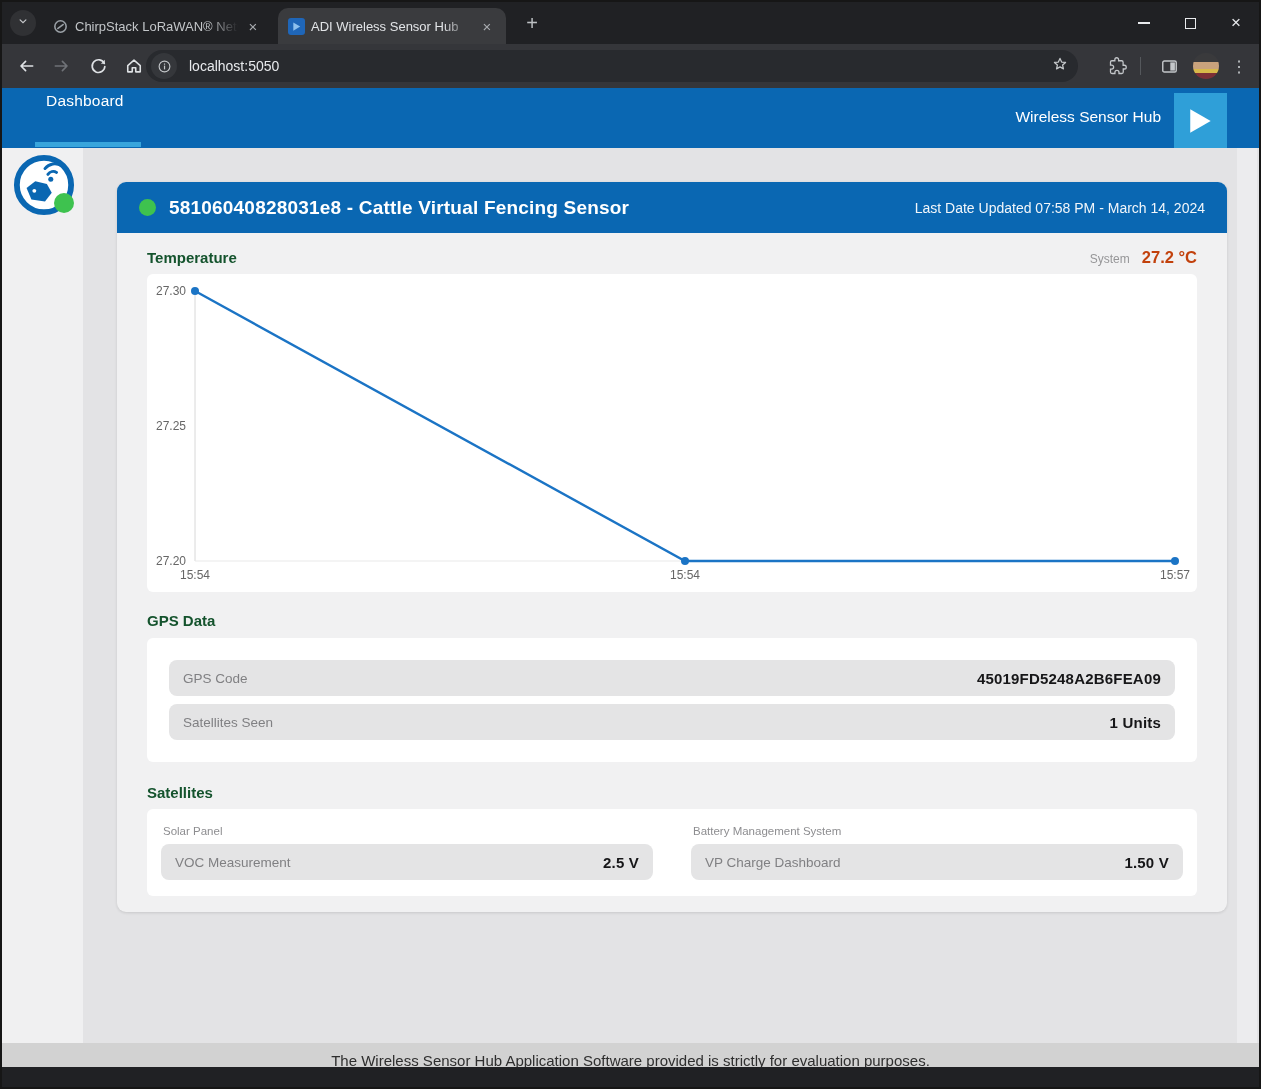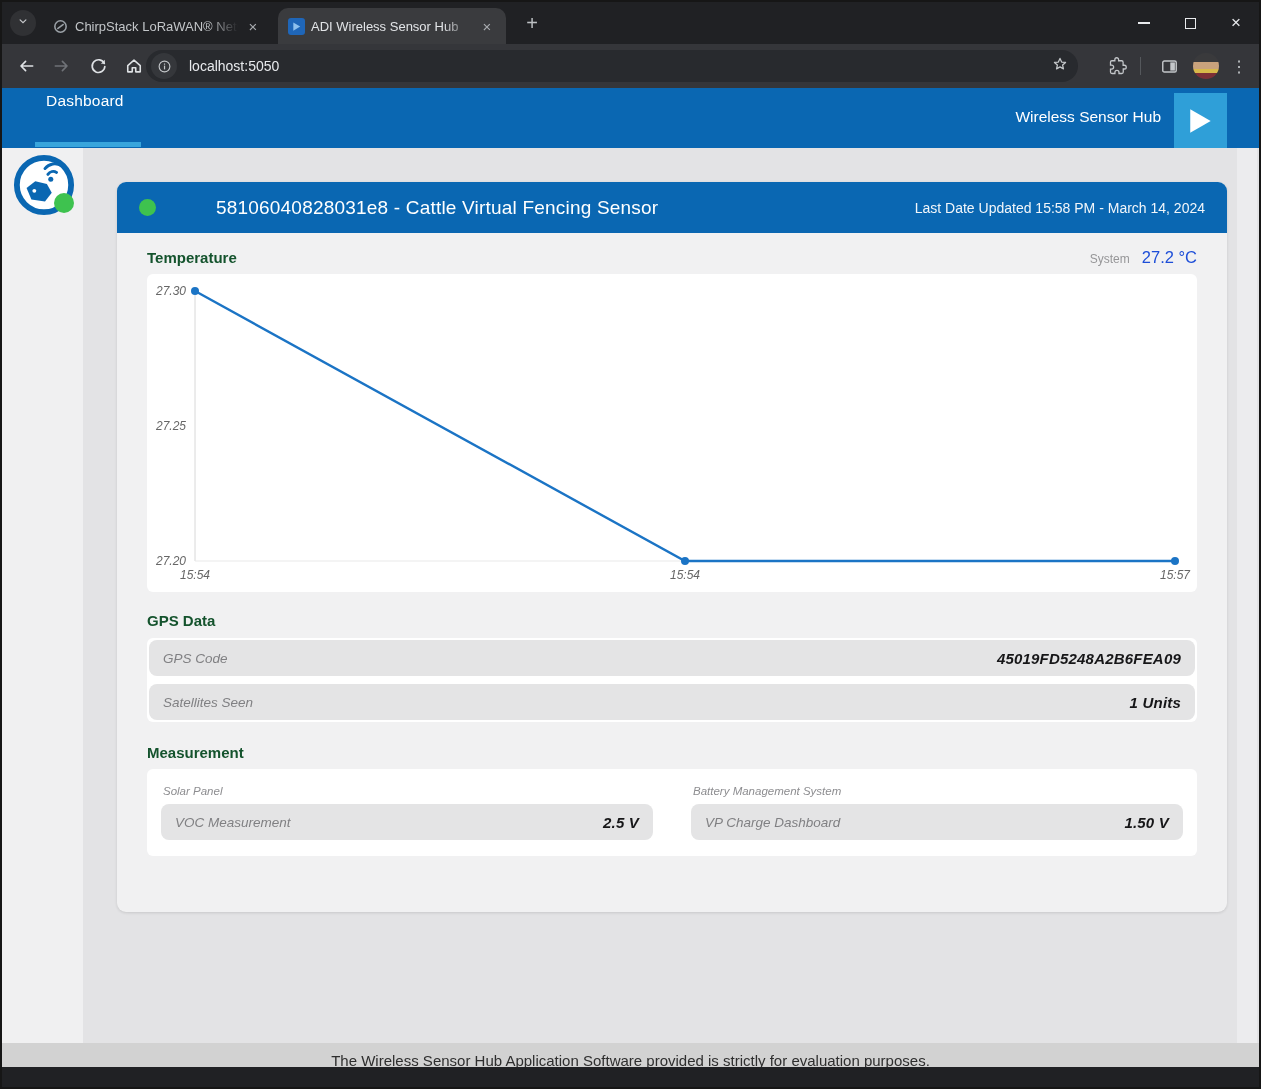--- a/index.html
+++ b/index.html
@@ -65,34 +65,34 @@
   .side-logo { position:absolute; left:11px; top:6px; width:62px; height:62px; }
   .side-logo .status { position:absolute; right:1px; bottom:3px; width:20px; height:20px; border-radius:50%;
                        background:#3ec24f; }
   .scrolltrack { position:absolute; right:2px; top:0; bottom:24px; width:20px; background:#ececee; }
 
   .card { position:absolute; left:115px; top:34px; width:1110px; height:730px; background:#f1f1f2;
           border-radius:9px; box-shadow:0 1px 3px rgba(0,0,0,.12); }
   .card-header { height:51px; background:#0a67b2; border-radius:9px 9px 0 0; display:flex;
                  align-items:center; padding:0 22px; }
   .status-dot { width:17px; height:17px; border-radius:50%; background:#3ec24f; margin-right:13px; flex:none; }
-  .card-title { flex:1; color:#fff; font-size:19px; font-weight:normal; letter-spacing:.2px;margin-left:47px; }
+  .card-title { flex:1; color:#fff; font-size:19px; font-weight:bold; letter-spacing:.2px; }
   .card-updated { color:#f2f6fa; font-size:14px; }
   .card-body { padding:0 30px; }
 
   .sec-row { display:flex; align-items:baseline; margin-top:15px; }
   .sec-title { font-size:15px; font-weight:bold; color:#14532d; flex:1; }
   .latest-label { font-size:12px; color:#969698; margin-right:12px; }
-  .latest-value { font-size:16.5px; font-weight:normal; color:#1d4ed8; }
-
-  .panel { background:#fff; border-radius:6px;font-style:italic; }
+  .latest-value { font-size:16.5px; font-weight:bold; color:#c2410c; }
+
+  .panel { background:#fff; border-radius:6px; }
   .chart-panel { margin-top:7px; height:318px; }
   svg text { font-family:"Liberation Sans", sans-serif; }
 
-  .gps-panel { margin-top:9px; padding:2px; }
+  .gps-panel { margin-top:9px; padding:22px; }
   .kv-row { height:36px; background:#e4e4e5; border-radius:8px; display:flex; align-items:center;
             padding:0 14px; }
   .kv-row + .kv-row { margin-top:8px; }
   .kv-label { flex:1; font-size:13.5px; color:#808083; }
   .kv-value { font-size:15px; font-weight:bold; color:#161618; letter-spacing:.2px; }
 
   .info-panel { margin-top:8px; padding:10px 14px 16px; display:grid; grid-template-columns:1fr 1fr; gap:0 38px; }
   .group-label { font-size:11.5px; color:#8d8d90; margin:6px 0 7px 2px; }
 
   .footer { position:absolute; left:0; bottom:0; width:100%; height:24px; background:#d2d2d2;
@@ -231,21 +231,21 @@
         <span class="status"></span>
       </div>
     </div>
 
     <div class="scrolltrack"></div>
 
     <div class="card">
       <div class="card-header">
         <span class="status-dot"></span>
         <span class="card-title">58106040828031e8 - Cattle Virtual Fencing Sensor</span>
-        <span class="card-updated">Last Date Updated 15:58 PM - March 14, 2024</span>
+        <span class="card-updated">Last Date Updated 07:58 PM - March 14, 2024</span>
       </div>
 
       <div class="card-body">
         <div class="sec-row">
           <span class="sec-title">Temperature</span>
           <span class="latest-label">System</span>
           <span class="latest-value">27.2 °C</span>
         </div>
 
         <div class="panel chart-panel">
@@ -274,21 +274,21 @@
             <span class="kv-label">GPS Code</span>
             <span class="kv-value">45019FD5248A2B6FEA09</span>
           </div>
           <div class="kv-row">
             <span class="kv-label">Satellites Seen</span>
             <span class="kv-value">1 Units</span>
           </div>
         </div>
 
         <div class="sec-row" style="margin-top:22px">
-          <span class="sec-title">Measurement</span>
+          <span class="sec-title">Satellites</span>
         </div>
 
         <div class="panel info-panel">
           <div>
             <div class="group-label">Solar Panel</div>
             <div class="kv-row">
               <span class="kv-label">VOC Measurement</span>
               <span class="kv-value">2.5 V</span>
             </div>
           </div>

